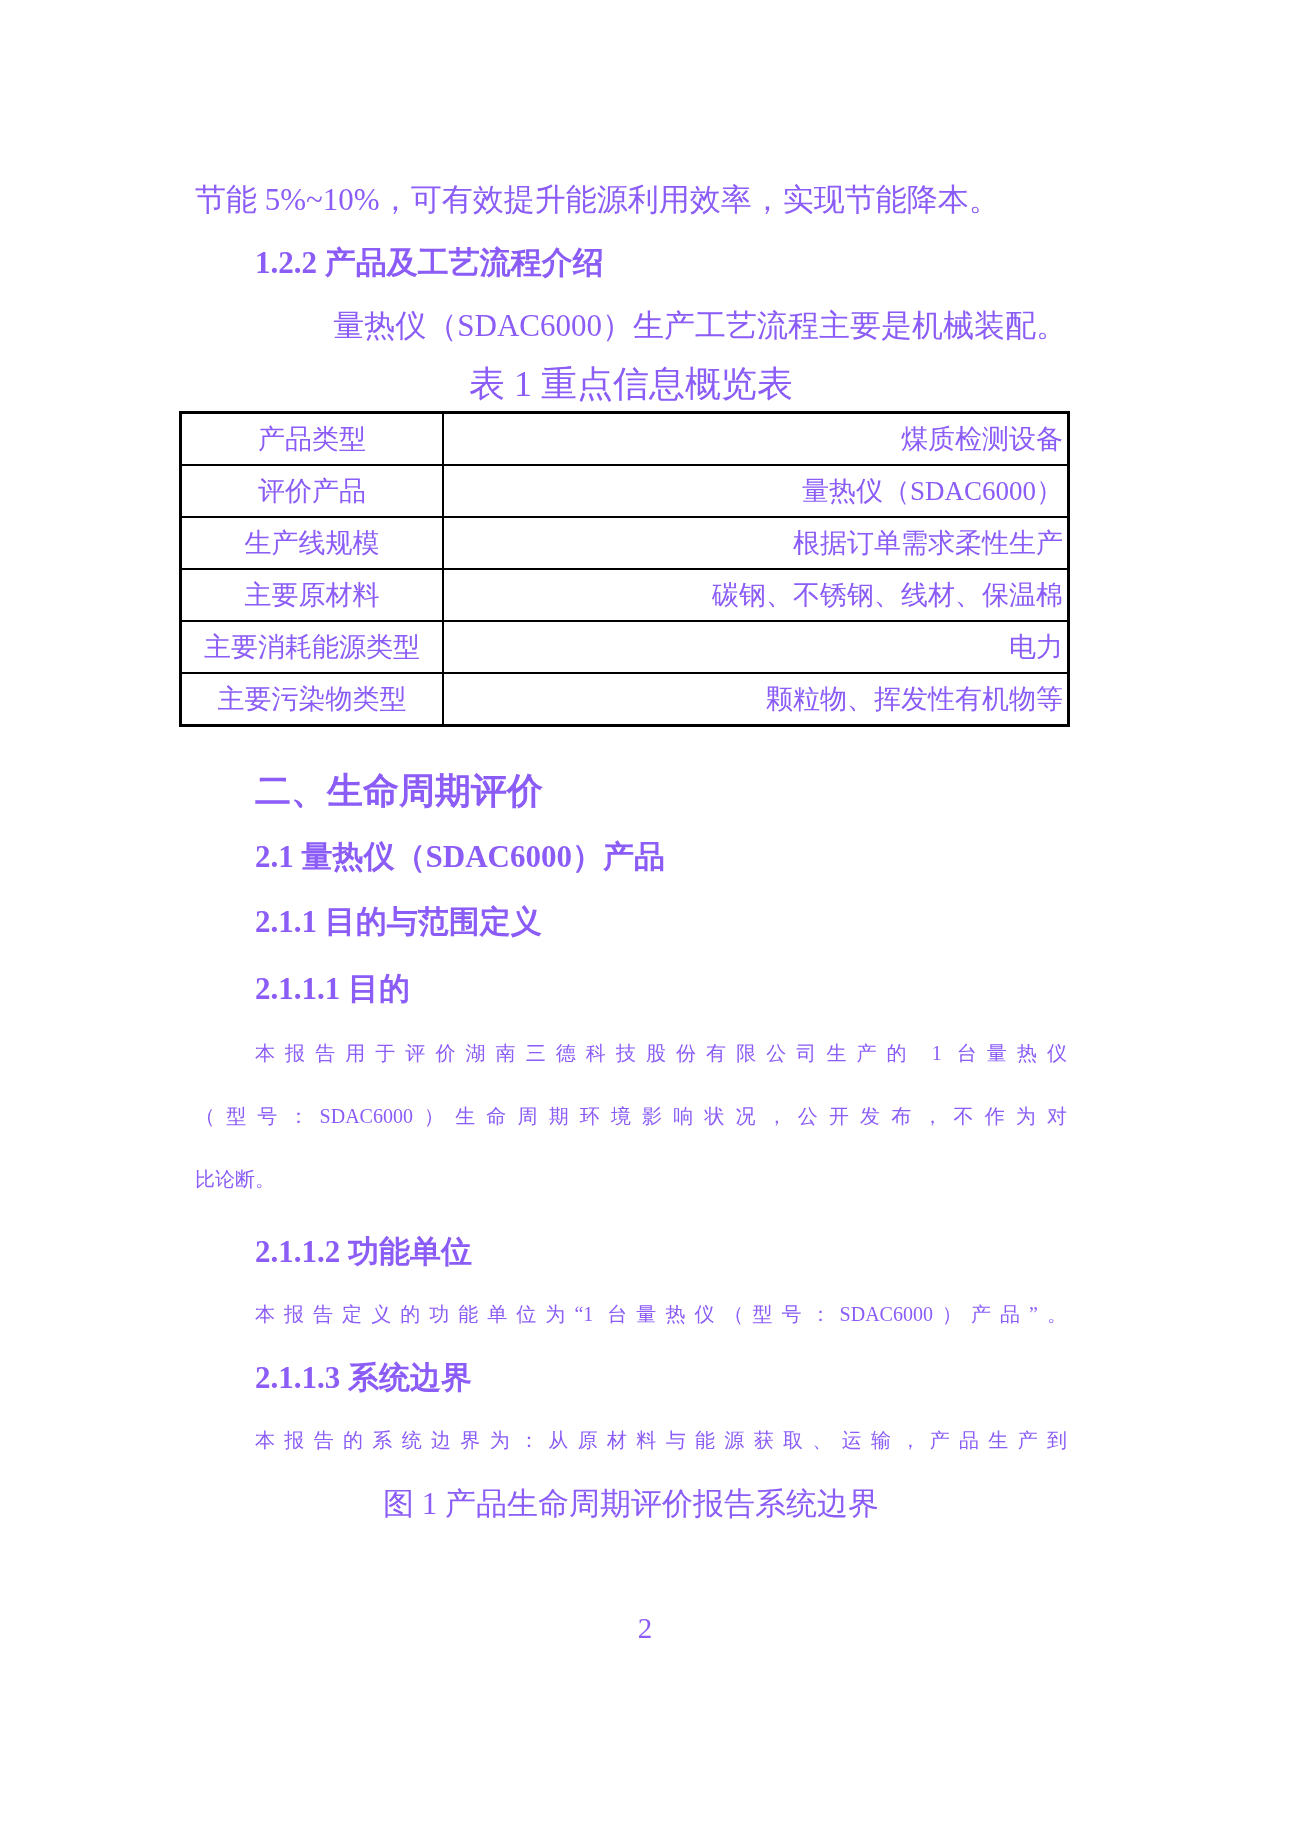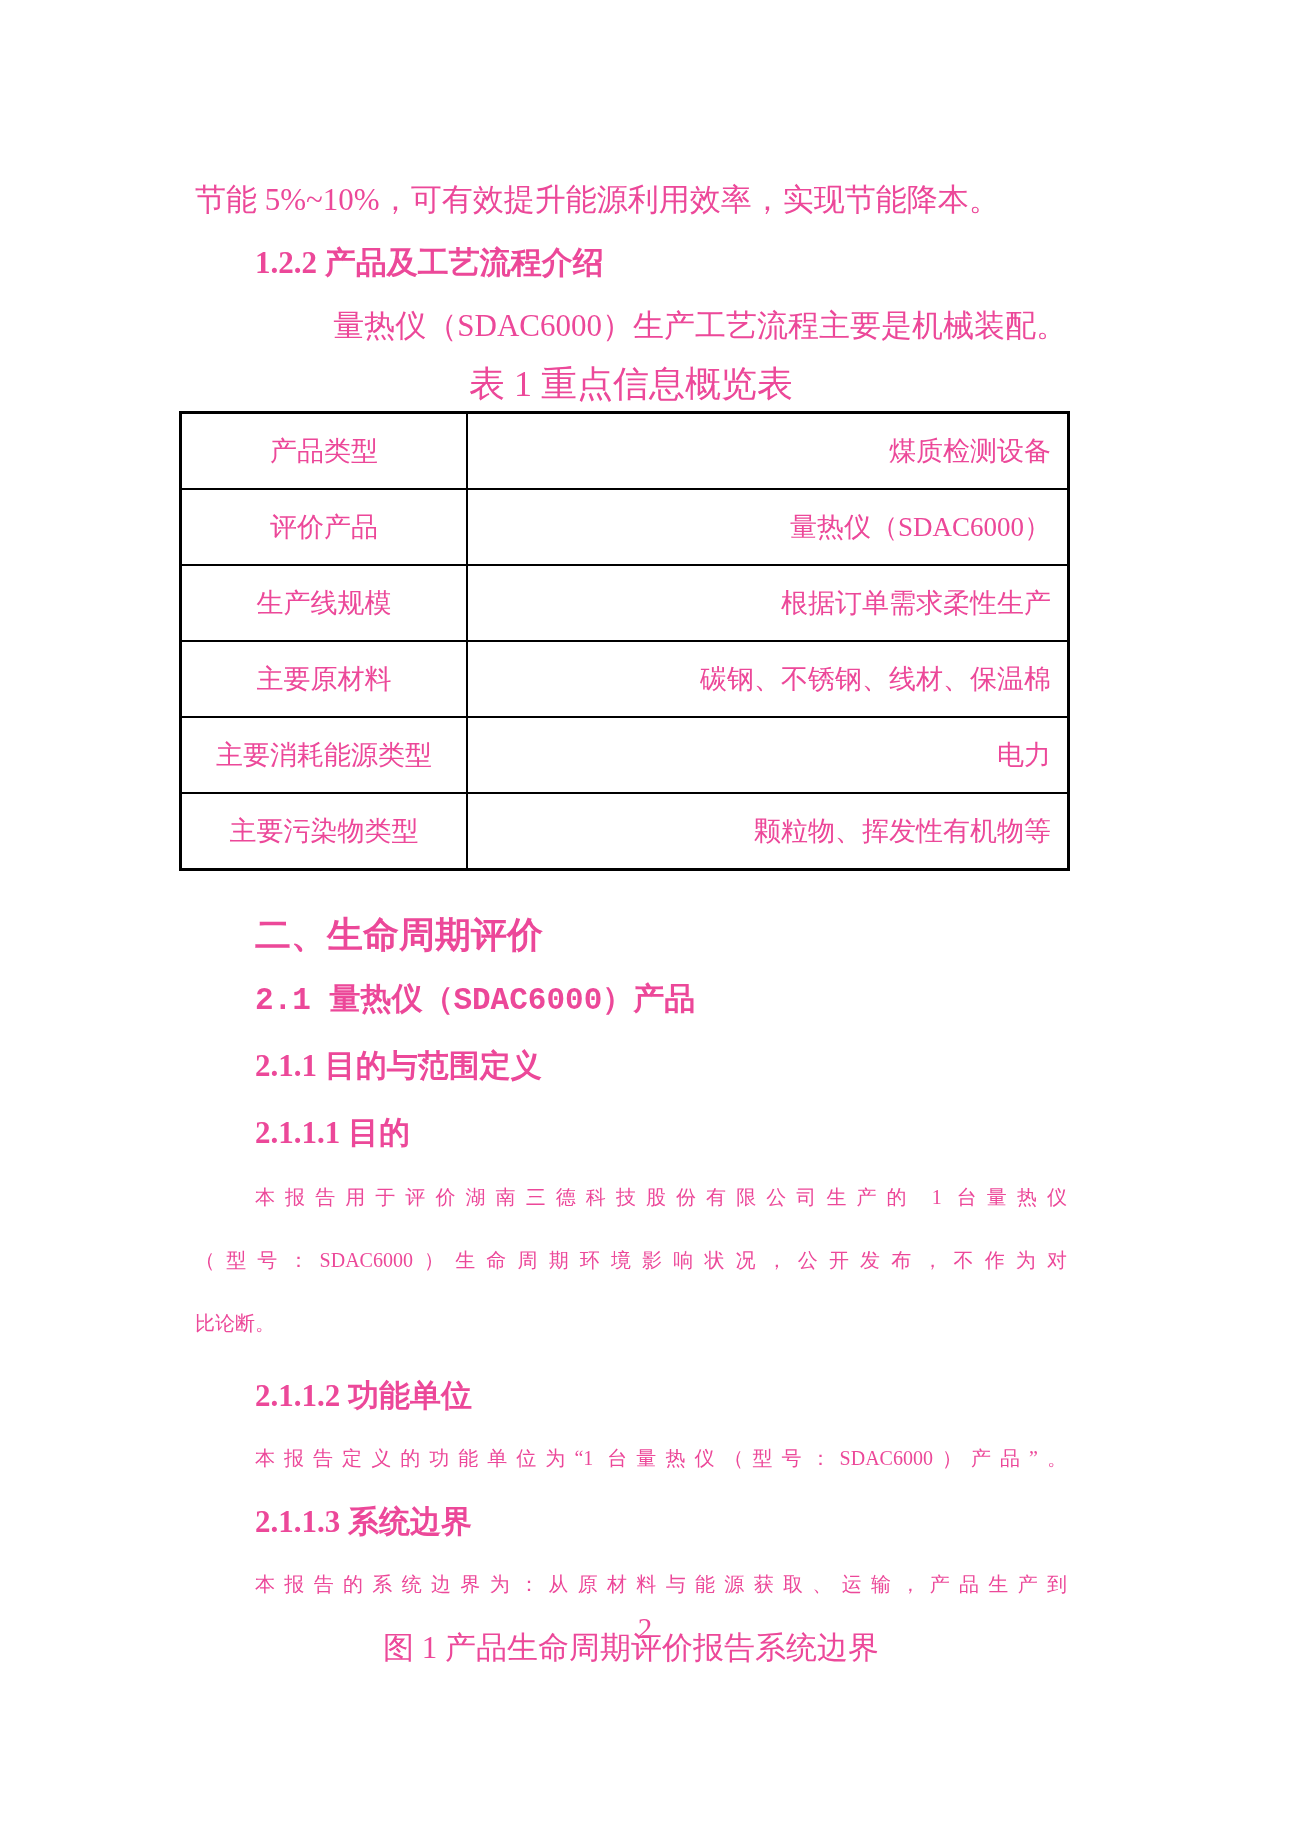--- a/index.html
+++ b/index.html
@@ -7,21 +7,21 @@
     padding: 0;
     background: #e8e8e8;
   }
   .page {
     position: relative;
     width: 1290px;
     height: 1825px;
     margin: 0 auto;
     background: #ffffff;
     font-family: "Liberation Serif", "DejaVu Serif", serif;
-    color: #ec4899;
+    color: #8b5cf6;
     overflow: hidden;
   }
   .content {
     position: absolute;
     left: 195px;
     top: 168px;
     width: 872px;
   }
   .line {
     font-size: 31px;
@@ -46,42 +46,42 @@
     text-indent: 60px;
   }
   .chapter-heading {
     font-weight: bold;
     font-size: 36px;
     line-height: 63px;
     white-space: nowrap;
     text-indent: 60px;
     margin-top: 33px;
   }
-  .h-21   { margin-top: 2px; font-family: Liberation Mono, monospace; }
+  .h-21   { margin-top: 2px; }
   .h-211  { margin-top: 2px; }
   .h-2111 { margin-top: 4px; }
   .h-2112 { margin-top: 9px; }
   .p-purpose { margin-top: 2px; }
   .table-caption {
     font-size: 36px;
     line-height: 54px;
     text-align: center;
   }
   table.info-table {
     border-collapse: collapse;
     table-layout: fixed;
     width: 891px;
     margin-left: -16px;
     border: 3px solid #000000;
   }
   table.info-table td {
     border: 2px solid #000000;
     height: 42px;
     font-size: 27px;
-    padding: 16px;
+    padding: 4px;
     overflow: hidden;
   }
   td.cell-label {
     width: 252px;
     text-align: center;
   }
   td.cell-value {
     text-align: right;
     padding-left: 20px;
   }

